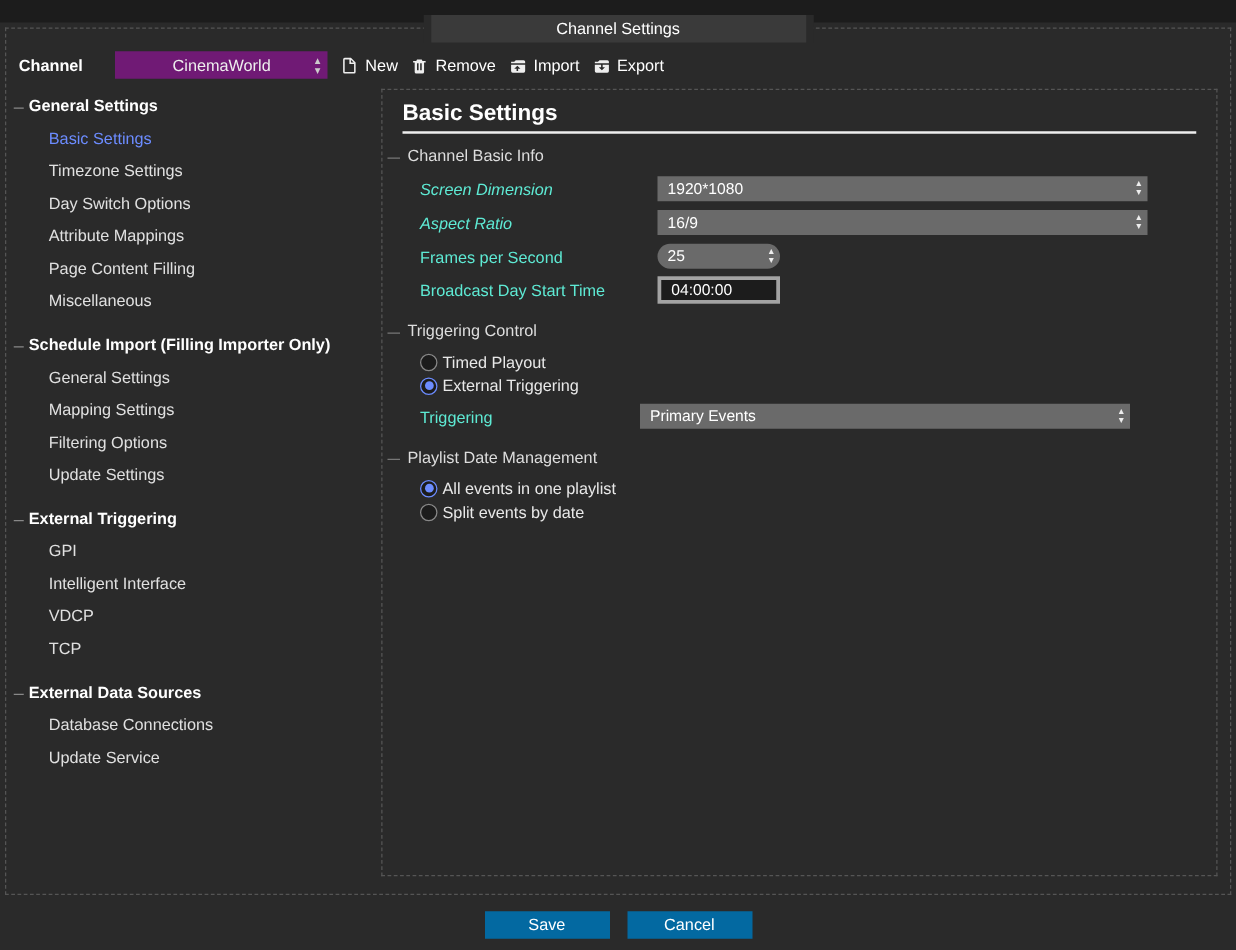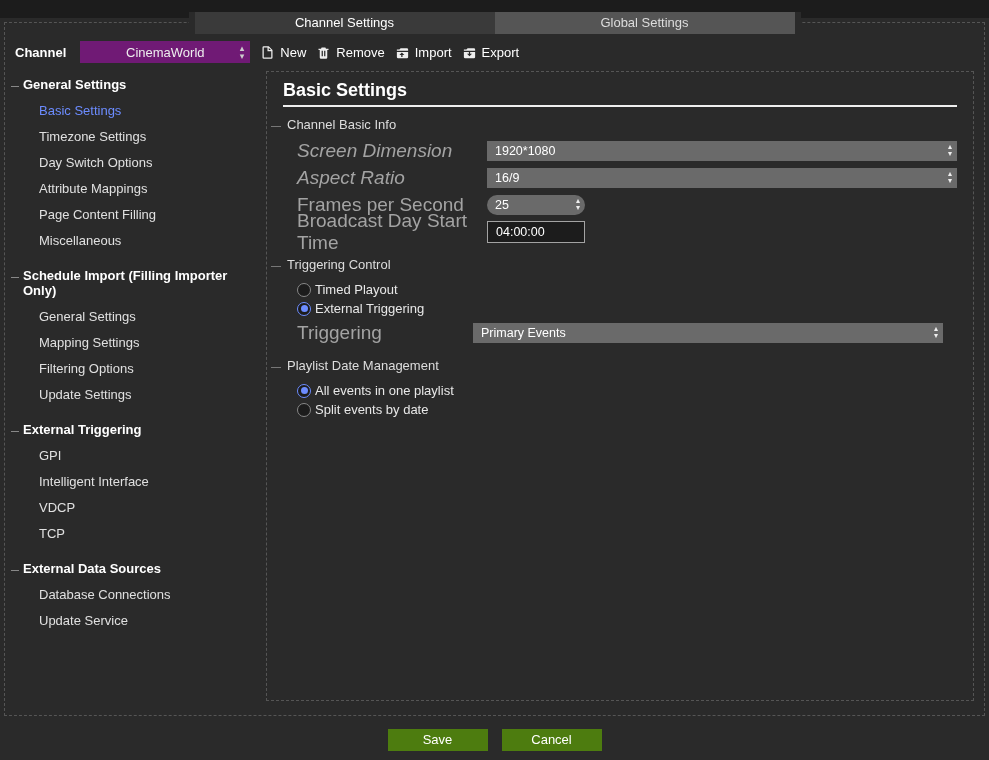--- a/index.html
+++ b/index.html
@@ -54,21 +54,21 @@
   }
   .tab.active { background: #3a3a3a; color: #fff; }
   .tab.inactive { background: #555; color: #ddd; }
 
   .toolbar {
     display: flex;
     align-items: center;
     gap: 10px;
     padding: 18px 10px 8px 10px;
   }
-  .lbl-channel { font-weight: bold; color: #fff; font-size: 13px; margin-right: 4px; }
+  .lbl-channel { font-weight: bold; color: #fff; font-size: 13px; margin-right: 16px; }
   .channel-select {
     width: 170px; height: 22px;
     background: #701a75;
     color: #eee;
     border: none;
     position: relative;
     display: flex; align-items: center; justify-content: center;
     font-size: 13px;
     cursor: pointer;
   }
@@ -150,45 +150,45 @@
     width: 10px; border-top: 1px solid #777;
   }
   .group-content { padding-left: 14px; }
   .row {
     display: flex; align-items: center;
     margin-bottom: 5px;
     height: 22px;
   }
   .row-label {
     width: 190px;
-    color: #a3a3a3;
-    font-size: 19px;
+    color: #5eead4;
+    font-size: 13px;
   }
   .row-label.italic { font-style: italic; }
   .sel {
     height: 20px;
     background: #6a6a6a;
     color: #fff;
     position: relative;
     display: flex; align-items: center;
     padding: 0 8px;
     font-size: 12.5px;
     cursor: pointer;
   }
-  .sel.wide { width: 470px; }
+  .sel.wide { width: 392px; }
   .sel.narrow { width: 98px; border-radius: 10px; }
   .sel .arrows {
     position: absolute; right: 5px; top: 2px;
     font-size: 8px; line-height: 7px; color: #eee;
     display: flex; flex-direction: column;
   }
   .txt-input {
     width: 98px; height: 22px;
     background: #1c1c1c;
-    border: 1px solid #a3a3a3;
+    border: 3px solid #a3a3a3;
     color: #fff;
     padding: 0 8px;
     font-size: 12.5px;
     display: flex; align-items: center;
   }
   .radio-row {
     display: flex; align-items: center;
     gap: 4px;
     padding: 2px 0 2px 14px;
     font-size: 13px;
@@ -207,42 +207,41 @@
   }
 
   .footer {
     height: 40px;
     display: flex; align-items: center; justify-content: center;
     gap: 14px;
     background: #2a2a2a;
   }
   .btn {
     width: 100px; height: 22px;
-    background: #4d7c0f;
+    background: #0369a1;
     color: #fff;
     border: none;
     font-size: 13px;
     cursor: pointer;
     text-align: center;
     line-height: 22px;
   }
 </style>
 </head>
 <body>
 
 <div class="app">
   <div class="topbar"></div>
 
   <div class="outer">
     <div class="panel-border">
 
       <div class="tabs-holder">
         <div class="tabs">
           <div class="tab active">Channel Settings</div>
-          <div class="tab inactive">Global Settings</div>
         </div>
       </div>
 
       <div class="toolbar">
         <span class="lbl-channel">Channel</span>
         <div class="channel-select">
           <span>CinemaWorld</span>
           <span class="select-arrows">
               <span>▴</span>
               <span>▾</span>

